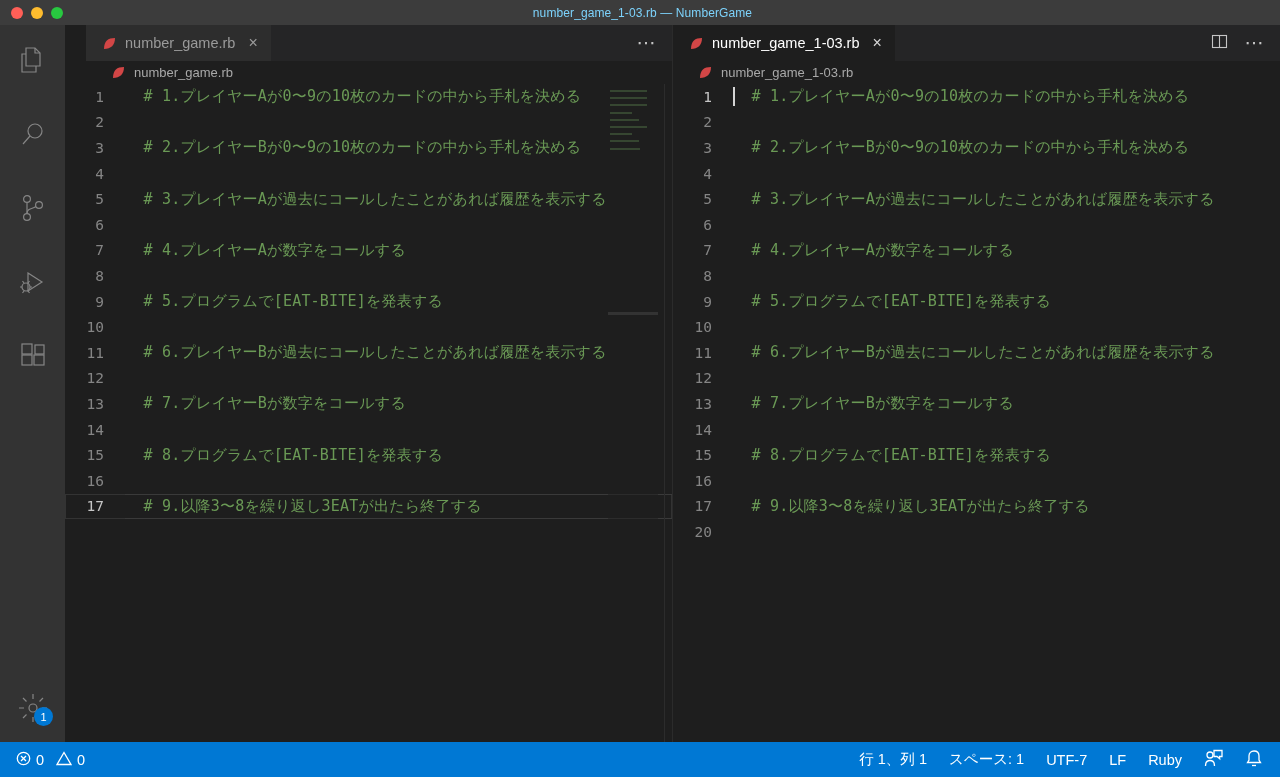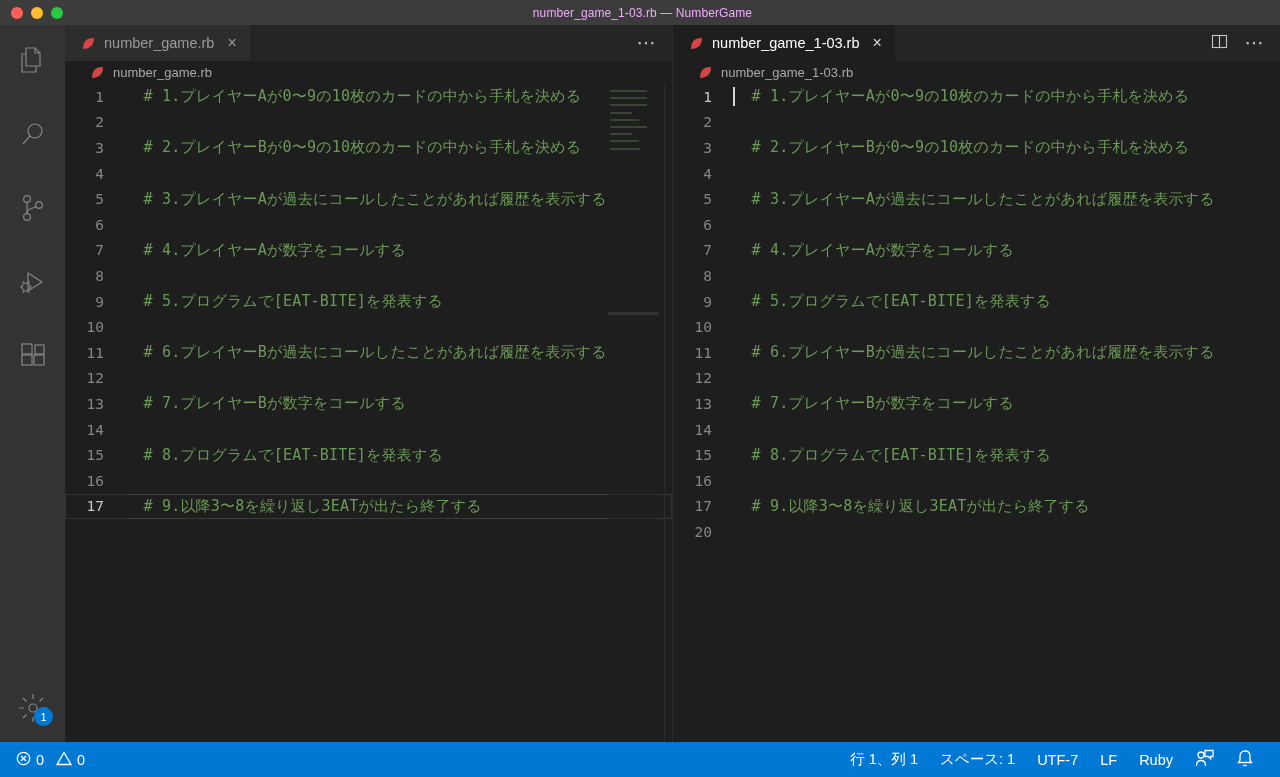--- a/index.html
+++ b/index.html
@@ -18,21 +18,21 @@
     background: #3c3c3c;
     display: flex; align-items: center;
   }
   .traffic { display: flex; gap: 8px; padding-left: 11px; }
   .dot { width: 12px; height: 12px; border-radius: 50%; }
   .dot.red { background: #ff5f57; }
   .dot.yellow { background: #febc2e; }
   .dot.green { background: #28c840; }
   .title-text {
     position: absolute; left: 5px; right: 0; text-align: center;
-    font-size: 12px; color: #f0abfc; letter-spacing: .1px;
+    font-size: 12px; color: #7dd3fc; letter-spacing: .1px;
     pointer-events: none;
   }
 
   
   .activitybar {
     position: absolute; top: 25px; left: 0; width: 65px; height: 717px;
     background: #333333;
     display: flex; flex-direction: column; align-items: center;
   }
   .act-item {
@@ -48,21 +48,21 @@
     background: #0078d4; color: #fff;
     font-size: 11px; display: flex; align-items: center; justify-content: center;
   }
 
   
   .editors {
     position: absolute; top: 25px; left: 65px; width: 1215px; height: 717px;
     display: flex; background: #1e1e1e;
   }
   .group { position: relative; height: 717px; background: #1e1e1e; }
-  .group.left  { width: 608px; border-right: 1px solid #2b2b2b; }
+  .group.left  { width: 608px; border-right: 1px solid #2b2b2b; padding-left: 21px; }
   .group.right { width: 607px; }
 
   .tabbar {
     height: 36px; background: #252526;
     display: flex; align-items: stretch; position: relative;
   }
   .tab {
     display: flex; align-items: center; gap: 9px;
     padding: 0 13px 0 17px; height: 36px;
     font-size: 14.5px; color: #9a9a9a;
@@ -138,21 +138,21 @@
     background: #2c2c2c;
   }
 
   
   .statusbar {
     position: absolute; left: 0; bottom: 0; width: 1280px; height: 35px;
     background: #0078d4; color: #ffffff;
     display: flex; align-items: center; font-size: 14.5px;
   }
   .sb-left { display: flex; align-items: center; gap: 9px; padding-left: 16px; }
-  .sb-right { margin-left: auto; display: flex; align-items: center; gap: 22px; padding-right: 26px; }
+  .sb-right { margin-left: auto; display: flex; align-items: center; gap: 22px; padding-right: 17px; }
   .sb-item { display: flex; align-items: center; gap: 5px; white-space: nowrap; }
   .sb-icon svg { stroke: #ffffff; fill: none; stroke-width: 1.3; }
 </style>
 </head>
 <body>
 
 <div id="app">
 
   <div class="titlebar">
     <div class="traffic">

